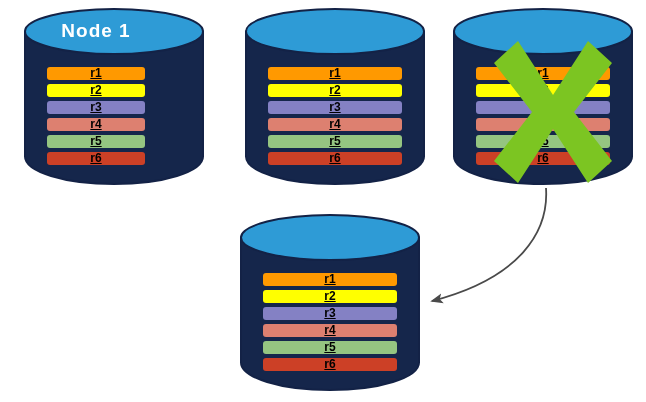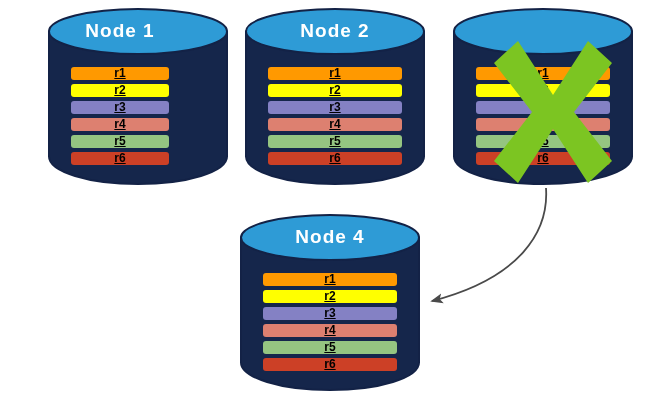--- a/index.html
+++ b/index.html
@@ -79,21 +79,21 @@
     height: 402px;
     pointer-events: none;
   }
 </style>
 </head>
 <body>
 
 <div id="canvas">
 
   <div id="nodes-layer">
-      <div class="node" style="left: 24px; top: 8px; width: 144px; height: 178px; margin-left: 24px;">
+      <div class="node" style="left: 24px; top: 8px; width: 144px; height: 178px;">
         <svg class="node-svg" width="180" height="178" viewBox="0 0 180 178">
           <path d="M 1,23.5 L 1,148.5 A 89,27.5 0 0 0 179,148.5 L 179,23.5 Z" fill="#15264b" stroke="#132246" stroke-width="2"></path>
           <ellipse cx="90" cy="23.5" rx="89" ry="22.5" fill="#2e9bd6" stroke="#132246" stroke-width="2"></ellipse>
         </svg>
         <div class="node-title" style="top: 11.5px;">Node 1</div>
         <div class="rows" style="top: 58.5px; padding-left: 23px; padding-right: 23px; box-sizing: border-box;">
           <div class="row" style="background: rgb(255, 153, 0);">
             <span class="row-label">r1</span>
           </div>
           <div class="row" style="background: rgb(255, 255, 0);">
@@ -111,21 +111,20 @@
           <div class="row" style="background: rgb(204, 64, 38);">
             <span class="row-label">r6</span>
           </div>
         </div>
       </div>
       <div class="node" style="left: 245px; top: 8px; width: 180px; height: 178px;">
         <svg class="node-svg" width="180" height="178" viewBox="0 0 180 178">
           <path d="M 1,23.5 L 1,148.5 A 89,27.5 0 0 0 179,148.5 L 179,23.5 Z" fill="#15264b" stroke="#132246" stroke-width="2"></path>
           <ellipse cx="90" cy="23.5" rx="89" ry="22.5" fill="#2e9bd6" stroke="#132246" stroke-width="2"></ellipse>
         </svg>
-        <div class="node-title" style="top: 11.5px;">Node 2</div>
         <div class="rows" style="top: 58.5px; padding-left: 23px; padding-right: 23px; box-sizing: border-box;">
           <div class="row" style="background: rgb(255, 153, 0);">
             <span class="row-label">r1</span>
           </div>
           <div class="row" style="background: rgb(255, 255, 0);">
             <span class="row-label">r2</span>
           </div>
           <div class="row" style="background: rgb(132, 129, 196);">
             <span class="row-label">r3</span>
           </div>
@@ -167,21 +166,20 @@
         </div>
         <svg class="xmark" width="118" height="142" viewBox="0 0 118 142" style="left: 41px; top: 33px;">
           <polygon points="24,0 59,54 94,0 118,22 80,71 118,120 94,142 59,88 24,142 0,120 38,71 0,22" fill="#7cc522"></polygon>
         </svg>
       </div>
       <div class="node" style="left: 240px; top: 214px; width: 180px; height: 178px;">
         <svg class="node-svg" width="180" height="178" viewBox="0 0 180 178">
           <path d="M 1,23.5 L 1,148.5 A 89,27.5 0 0 0 179,148.5 L 179,23.5 Z" fill="#15264b" stroke="#132246" stroke-width="2"></path>
           <ellipse cx="90" cy="23.5" rx="89" ry="22.5" fill="#2e9bd6" stroke="#132246" stroke-width="2"></ellipse>
         </svg>
-        <div class="node-title" style="top: 11.5px;">Node 4</div>
         <div class="rows" style="top: 58.5px; padding-left: 23px; padding-right: 23px; box-sizing: border-box;">
           <div class="row" style="background: rgb(255, 153, 0);">
             <span class="row-label">r1</span>
           </div>
           <div class="row" style="background: rgb(255, 255, 0);">
             <span class="row-label">r2</span>
           </div>
           <div class="row" style="background: rgb(132, 129, 196);">
             <span class="row-label">r3</span>
           </div>

